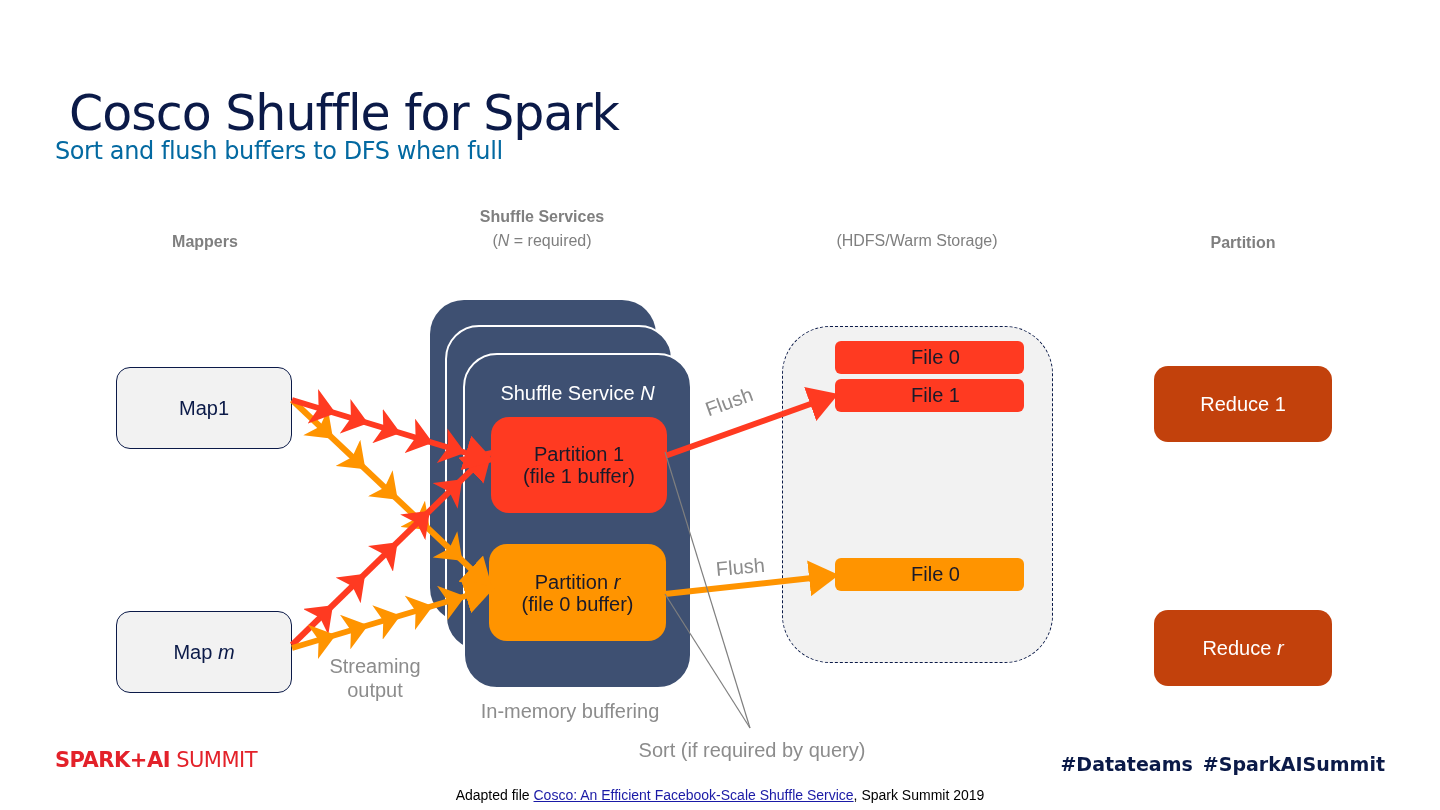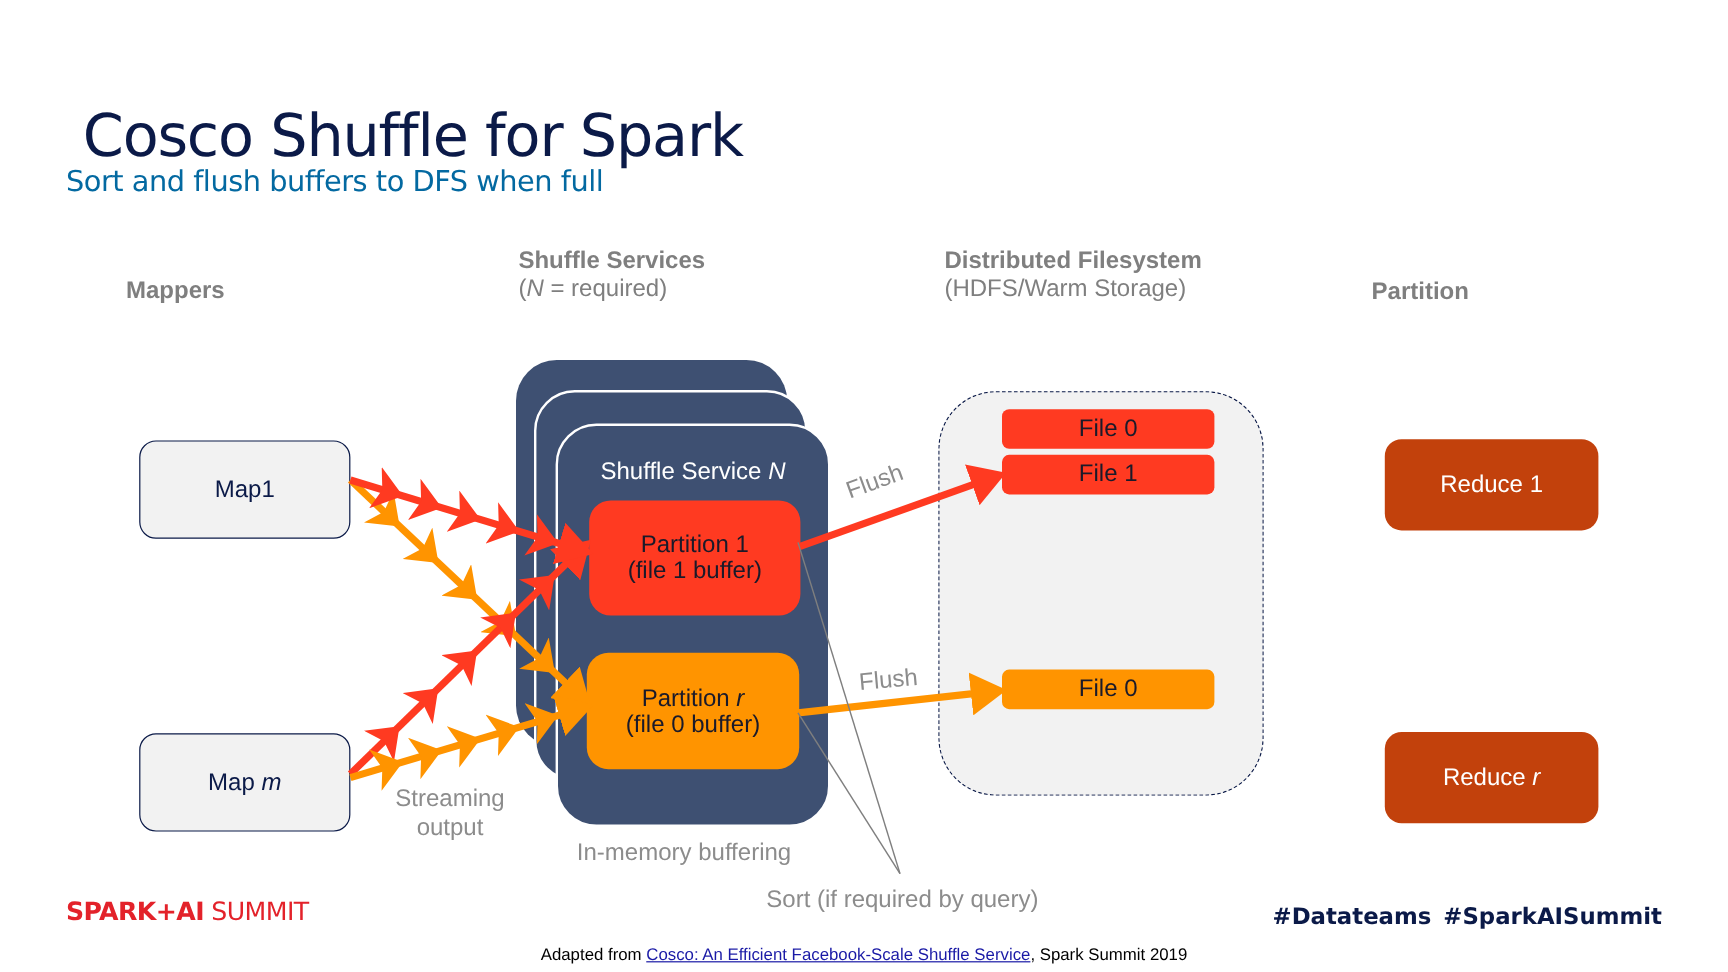--- a/index.html
+++ b/index.html
@@ -1,28 +1,28 @@
 <!DOCTYPE html>
 <html><head>
   <meta charset="utf-8">
   <style>
     html, body { margin: 0; padding: 0; background: #ffffff; }
     body { width: 1440px; height: 810px; position: relative; overflow: hidden; font-family: "Liberation Sans", sans-serif; }
     .abs { position: absolute; }
     .title { left: 69px; top: 70px; font-family: "DejaVu Sans", sans-serif; font-size: 49px; color: #0b1a48; letter-spacing: -1px; white-space: nowrap; margin-top: 15px; }
     .subtitle { left: 55px; top: 137px; font-family: "DejaVu Sans", sans-serif; font-size: 24px; color: #0369a1; white-space: nowrap; letter-spacing: -0.4px; }
-    .col-head { font-family: "Liberation Sans", sans-serif; font-size: 20px; color: #7f7f7f; text-align: left; line-height: 24px; white-space: nowrap; }
+    .col-head { font-family: "Liberation Sans", sans-serif; font-size: 16px; color: #7f7f7f; text-align: center; line-height: 24px; white-space: nowrap; }
     .col-head b { font-weight: bold; }
     .map-box { width: 176px; height: 82px; background: #f2f2f2; border: 1.5px solid #0b1a48; border-radius: 14px; display: flex; align-items: center; justify-content: center; font-size: 20px; color: #0b1a48; box-sizing: border-box; }
     .reduce-box { width: 178px; height: 76px; background: #c2410c; border-radius: 14px; display: flex; align-items: center; justify-content: center; font-size: 20px; color: #ffffff; }
     .card { background: #3e5072; border-radius: 34px; box-sizing: border-box; }
     .card.outlined { border: 2px solid #ffffff; }
     .partition { border-radius: 18px; display: flex; flex-direction: column; align-items: center; justify-content: center; font-size: 20px; color: #1a1a2a; line-height: 22px; }
     .dfs { left: 782px; top: 326px; width: 271px; height: 337px; background: #f2f2f2; border: 1.5px dashed #0b1a48; border-radius: 48px; box-sizing: border-box; }
-    .file { width: 177px; height: 33px; border-radius: 6px; display: flex; align-items: center; justify-content: center; font-size: 20px; color: #1a1a2a; }
+    .file { width: 177px; height: 33px; border-radius: 6px; display: flex; align-items: center; justify-content: center; font-size: 20px; color: #1a1a2a; padding-left: 12px; }
     .gray-label { font-size: 20px; color: #8c8c8c; text-align: center; line-height: 24px; white-space: nowrap; }
     .spark-logo { left: 55px; top: 748px; font-family: "DejaVu Sans", sans-serif; font-size: 21px; color: #e3222a; white-space: nowrap; letter-spacing: -0.5px; }
     .spark-logo .bold { font-weight: bold; }
     .hashtags { right: 55px; top: 753px; font-family: "DejaVu Sans", sans-serif; font-size: 19px; font-weight: bold; color: #0b1a48; white-space: nowrap; }
     .hashtags span + span { margin-left: 10px; }
     .citation { left: 0; width: 1440px; top: 787px; text-align: center; font-size: 14px; color: #000000; white-space: nowrap; }
     .citation a { color: #1a1aa6; text-decoration: underline; }
     svg.overlay { position: absolute; left: 0; top: 0; }
   </style>
 </head>
@@ -32,21 +32,21 @@
 <div class="abs subtitle">Sort and flush buffers to DFS when full</div>
 
 <div class="abs col-head" style="left:105px; top:230px; width:200px;">
   <b>Mappers</b>
 </div>
 <div class="abs col-head" style="left:432px; top:205px; width:220px;">
   <b>Shuffle Services</b><br>
   <span><span>(</span><i>N</i><span> = required)</span></span>
 </div>
 <div class="abs col-head" style="left:787px; top:205px; width:260px;">
-  <b>Distributed Filesystem</b><br>
+  <br>
   <span>(HDFS/Warm Storage)</span>
 </div>
 <div class="abs col-head" style="left:1143px; top:231px; width:200px;">
   <b>Partition</b>
 </div>
 
 <div class="abs card" style="left:430px; top:300px; width:226px; height:322px;"></div>
 <div class="abs card outlined" style="left:445px; top:325px; width:228px; height:326px;"></div>
 <div class="abs card outlined" style="left:463px; top:353px; width:229px; height:336px;"></div>
 <div class="abs" style="left:463px; top:382px; width:229px; text-align:center; font-size:20px; color:#ffffff; white-space:nowrap;">
@@ -143,14 +143,14 @@
 <div class="abs gray-label" style="left:450px; top:699px; width:240px;">In-memory buffering</div>
 <div class="abs gray-label" style="left:612px; top:738px; width:280px;">Sort (if required by query)</div>
 
 <div class="abs spark-logo">
   <span class="bold">SPARK+AI</span><span style="white-space:pre;"> SUMMIT</span>
 </div>
 <div class="abs hashtags">
   <span>#Datateams</span><span>#SparkAISummit</span>
 </div>
 <div class="abs citation">
-  <span style="white-space:pre;">Adapted from </span><a href="#">Cosco: An Efficient Facebook-Scale Shuffle Service</a><span>, Spark Summit 2019</span>
+  <span style="white-space:pre;">Adapted file </span><a href="#">Cosco: An Efficient Facebook-Scale Shuffle Service</a><span>, Spark Summit 2019</span>
 </div>
 
 </body></html>

